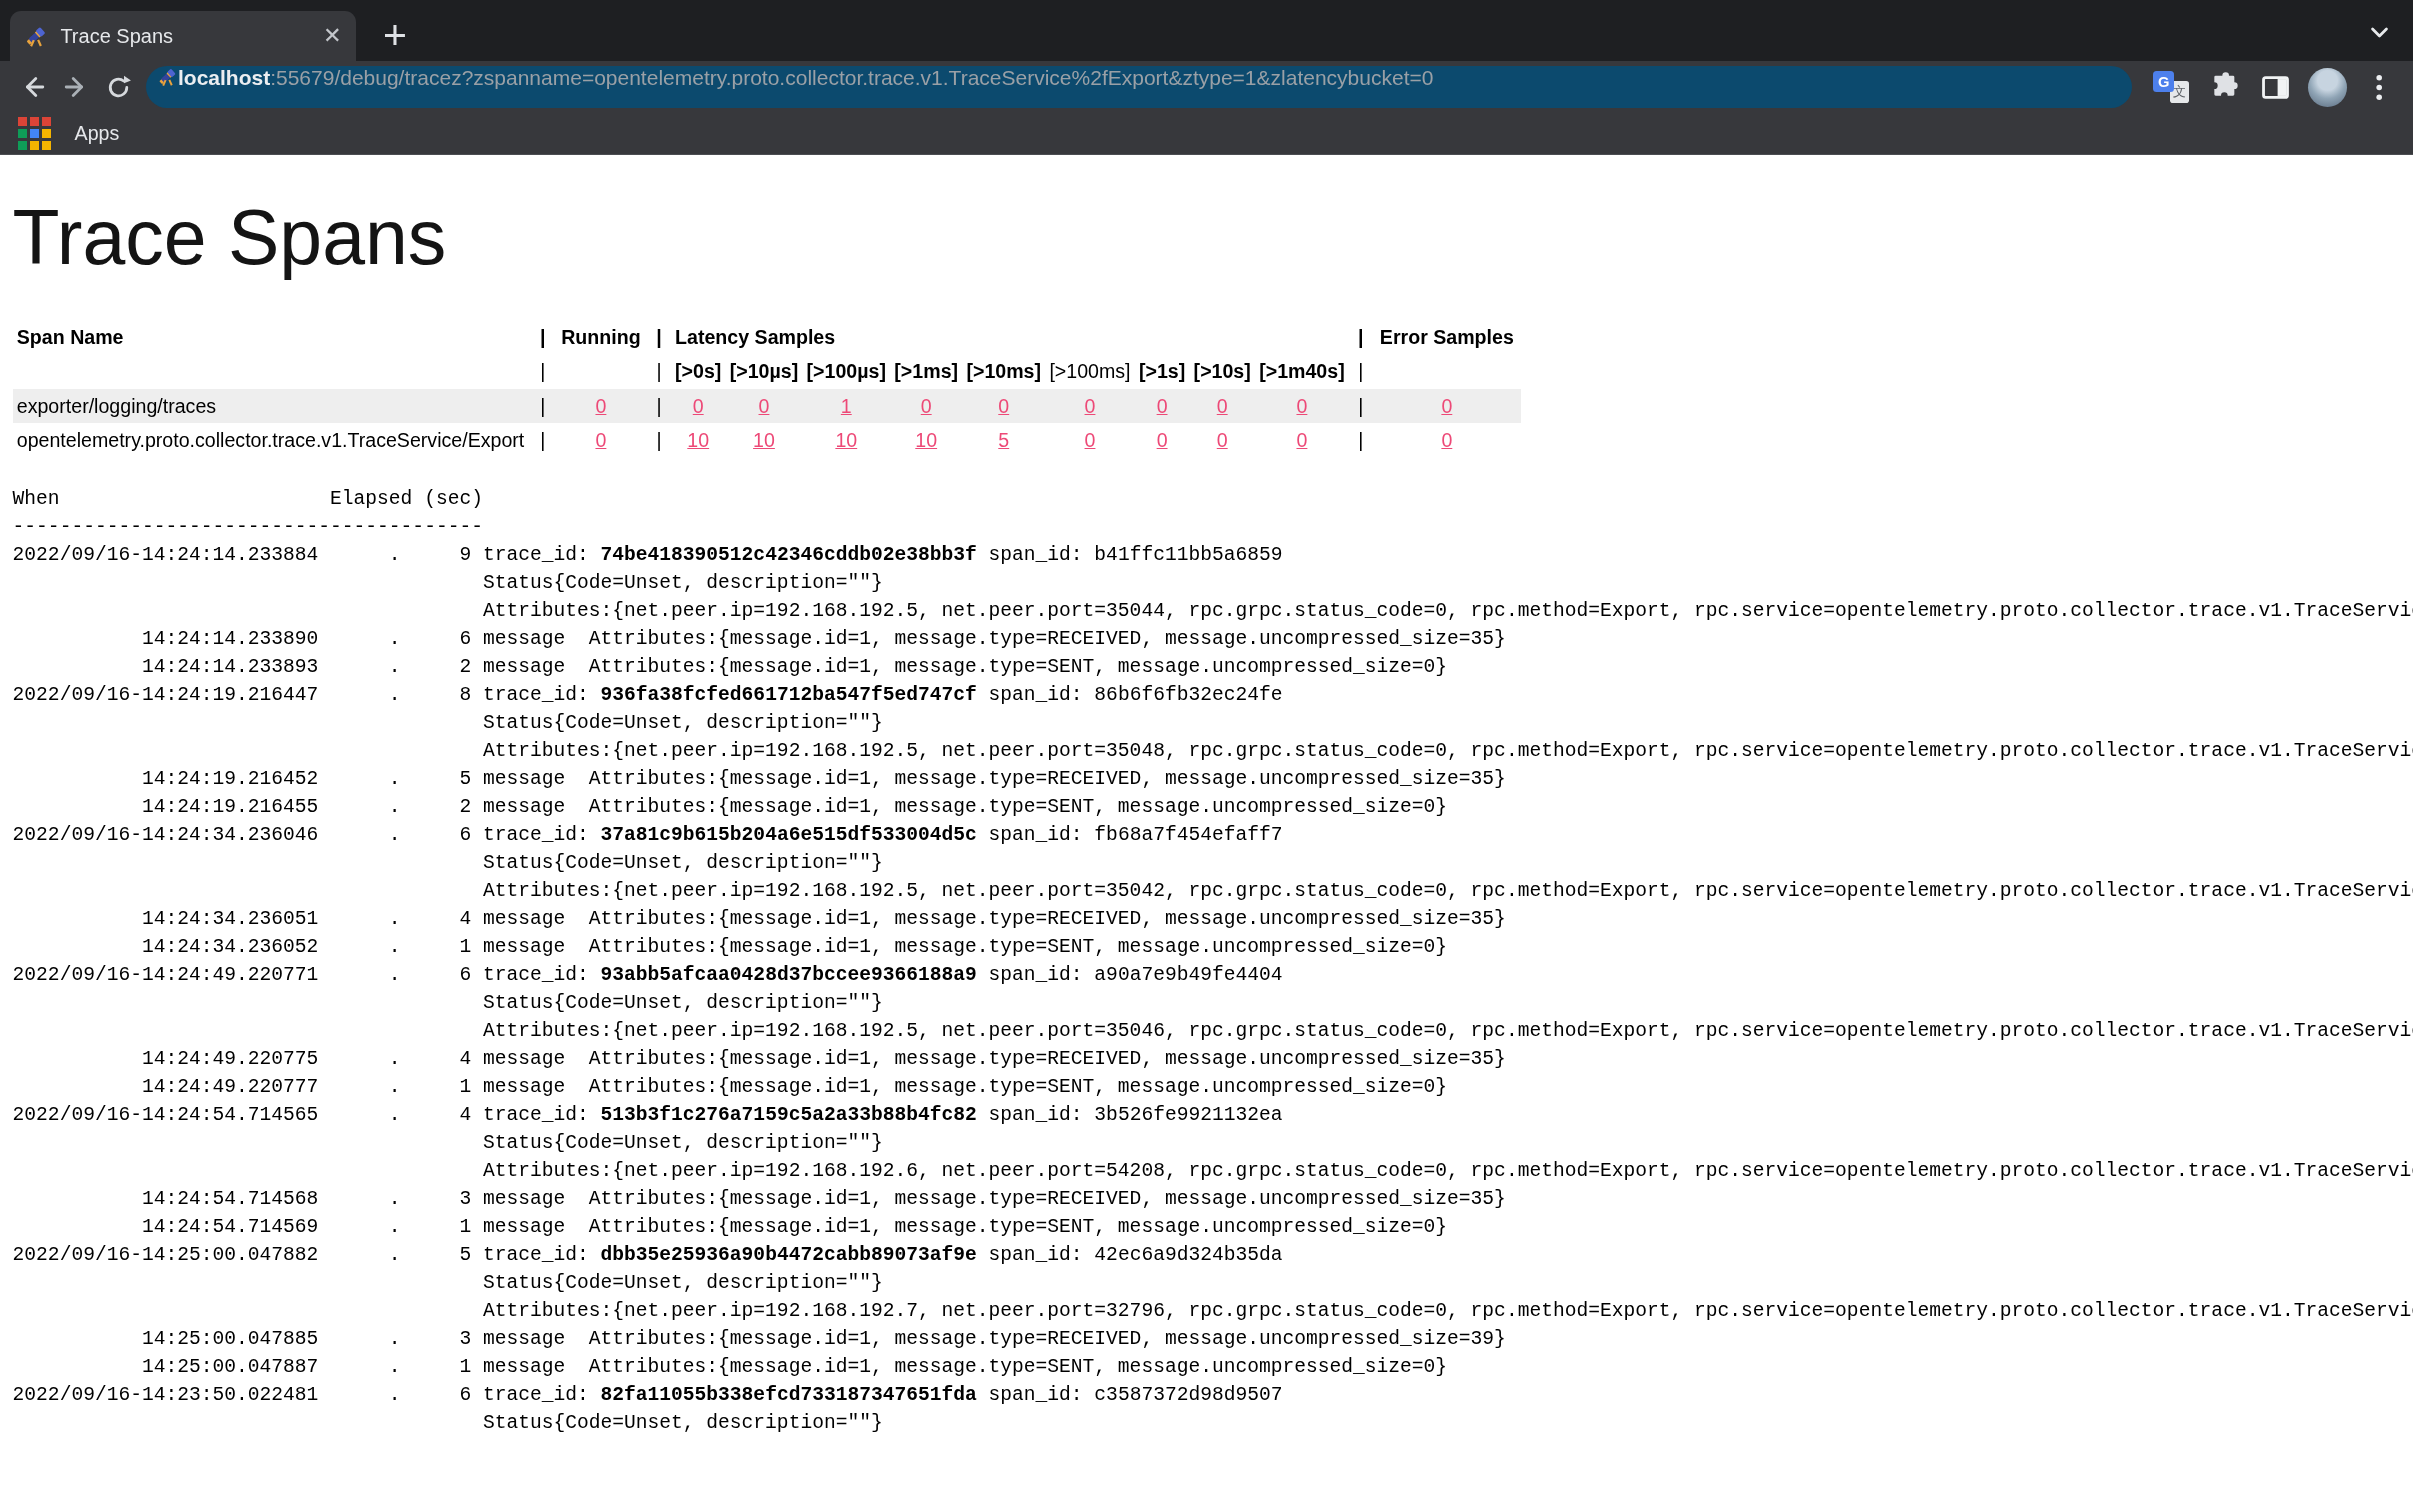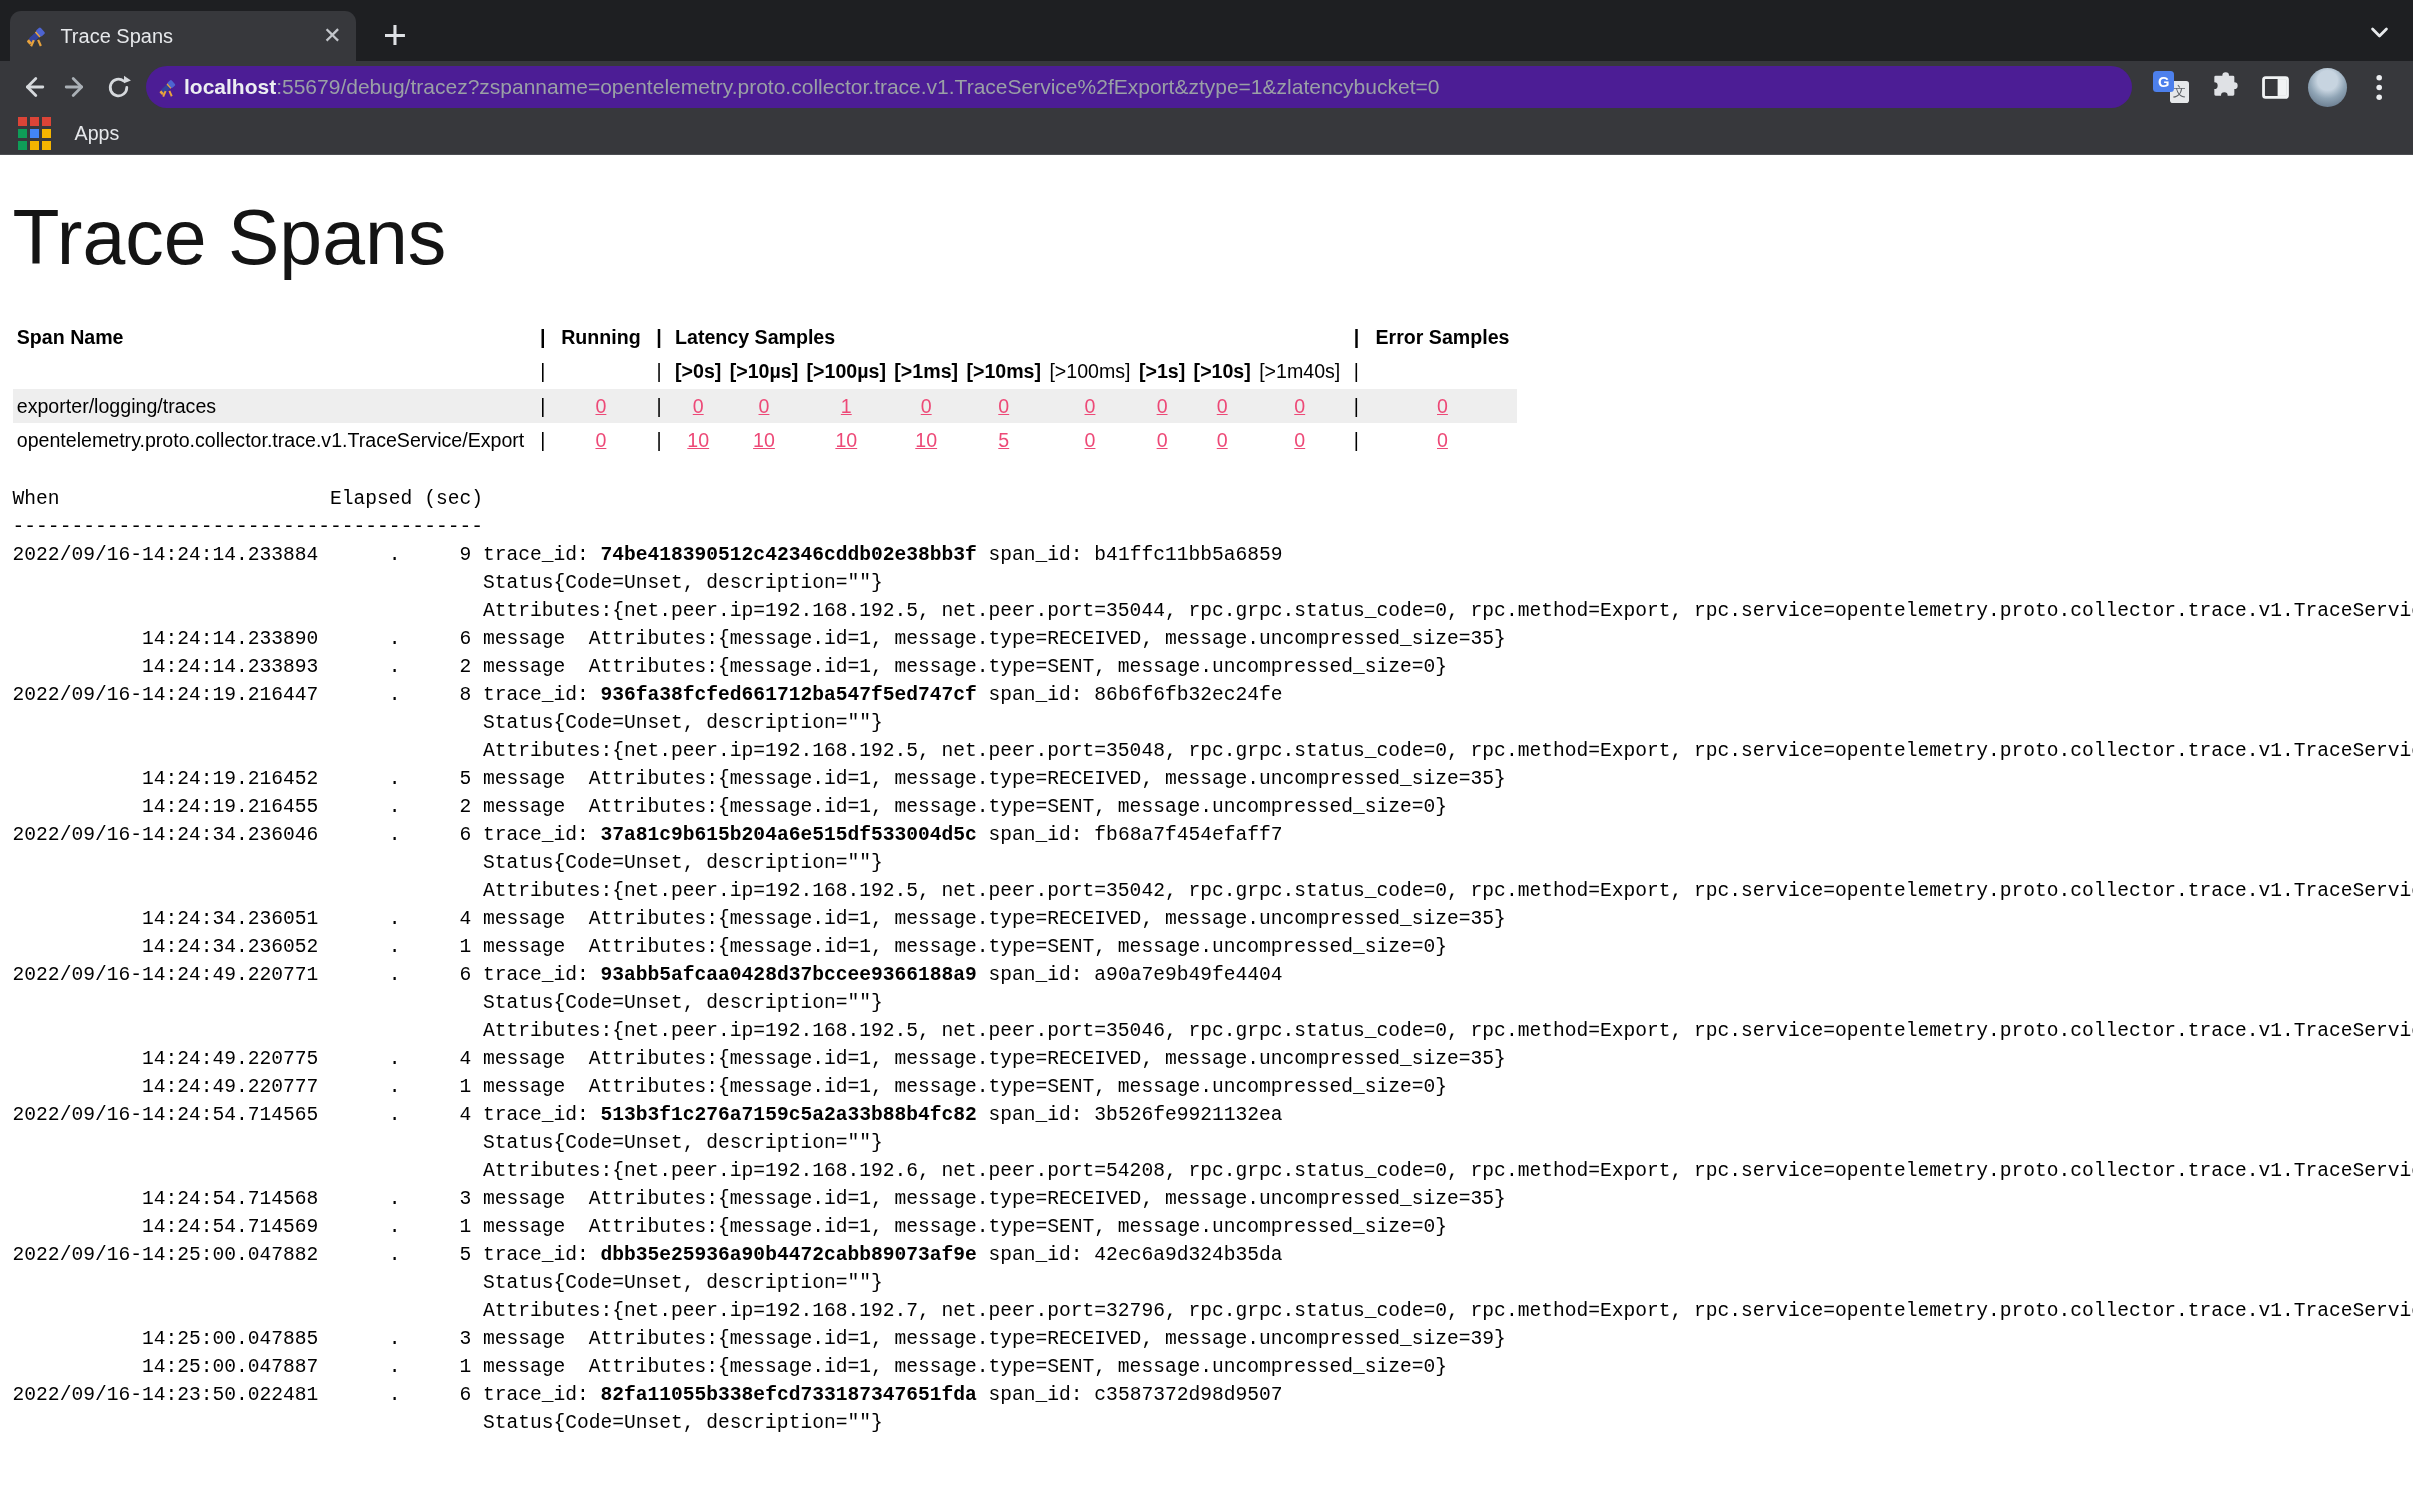--- a/index.html
+++ b/index.html
@@ -9,22 +9,22 @@
   .titlebar{height:61px;background:#1e1f22;position:relative;}
   .tab{position:absolute;left:9.8px;top:11.2px;width:346px;height:50px;background:#37383c;
        border-radius:11.2px 11.2px 0 0;display:flex;align-items:center;padding:0 14px;gap:12.6px;box-sizing:border-box;}
   .tab-title{color:#e6e8eb;font-size:20px;flex:1;white-space:nowrap;overflow:hidden;}
   .tab-close{color:#c3c6cb;font-size:22.3px;line-height:22.3px;cursor:default;}
   .newtab-btn{position:absolute;left:383px;top:15.4px;color:#dfe1e5;font-size:41px;font-weight:300;line-height:41px;}
   .tabsearch{position:absolute;right:21px;top:24px;}
 
   .toolbar{height:52px;background:#37383c;display:flex;align-items:center;padding:0 11.2px;box-sizing:border-box;}
   .navbtn{width:43px;height:43px;display:flex;align-items:center;justify-content:center;flex:0 0 auto;}
-  .urlbar{flex:1;height:42px;border-radius:21px;background:#4c1d95;display:flex;align-items:center;
-          padding:0 17px 0 11.2px;margin:0 9.8px 0 5.6px;gap:6px;overflow:hidden;white-space:nowrap;}
+  .urlbar{flex:1;height:42px;border-radius:21px;background:#0c4a6e;display:flex;
+          padding:0 17px 0 11.2px;margin:0 9.8px 0 5.6px;gap:0;overflow:hidden;white-space:nowrap;}
   .url-host{color:#eceef1;font-size:21px;font-weight:bold;}
   .url-rest{color:#9aa0a6;font-size:21px;}
   .chromeicon{width:45px;height:45px;display:flex;align-items:center;justify-content:center;flex:0 0 auto;margin-left:7px;}
   .avatar{width:39px;height:39px;border-radius:50%;background:radial-gradient(circle at 50% 32%,#c7d4e0 0 30%,#8fa4b5 55%,#55667a 100%);}
   .translate-wrap{position:relative;width:36px;height:32px;}
   .translate-g{position:absolute;left:0;top:0;width:21px;height:21px;border-radius:3.5px;background:#4d80ec;
                color:#fff;font-size:14.7px;font-weight:bold;display:flex;align-items:center;justify-content:center;}
   .translate-page{position:absolute;right:0;bottom:0;width:19.6px;height:22.3px;border-radius:2.8px;background:#e6e8ea;
                color:#5f6368;font-size:13.3px;display:flex;align-items:center;justify-content:center;}
 
@@ -183,21 +183,21 @@
           <td class="run-col"></td>
           <td class="sep">|</td>
           <td class="bucket" style="font-weight: bold;">[&gt;0s]</td>
           <td class="bucket" style="font-weight: bold;">[&gt;10µs]</td>
           <td class="bucket" style="font-weight: bold;">[&gt;100µs]</td>
           <td class="bucket" style="font-weight: bold;">[&gt;1ms]</td>
           <td class="bucket" style="font-weight: bold;">[&gt;10ms]</td>
           <td class="bucket" style="font-weight: normal;">[&gt;100ms]</td>
           <td class="bucket" style="font-weight: bold;">[&gt;1s]</td>
           <td class="bucket" style="font-weight: bold;">[&gt;10s]</td>
-          <td class="bucket" style="font-weight: normal;">[&gt;1m40s]</td>
+          <td class="bucket" style="font-weight: bold;">[&gt;1m40s]</td>
           <td class="sep">|</td>
           <td class="err-col"></td>
         </tr>
         <tr class="stripe">
           <td class="name-col">exporter/logging/traces</td>
           <td class="sep">|</td>
           <td class="run-col"><a class="cnt" href="#">0</a></td>
           <td class="sep">|</td>
           <td class="bucket"><a class="cnt" href="#">0</a></td>
           <td class="bucket"><a class="cnt" href="#">0</a></td>

